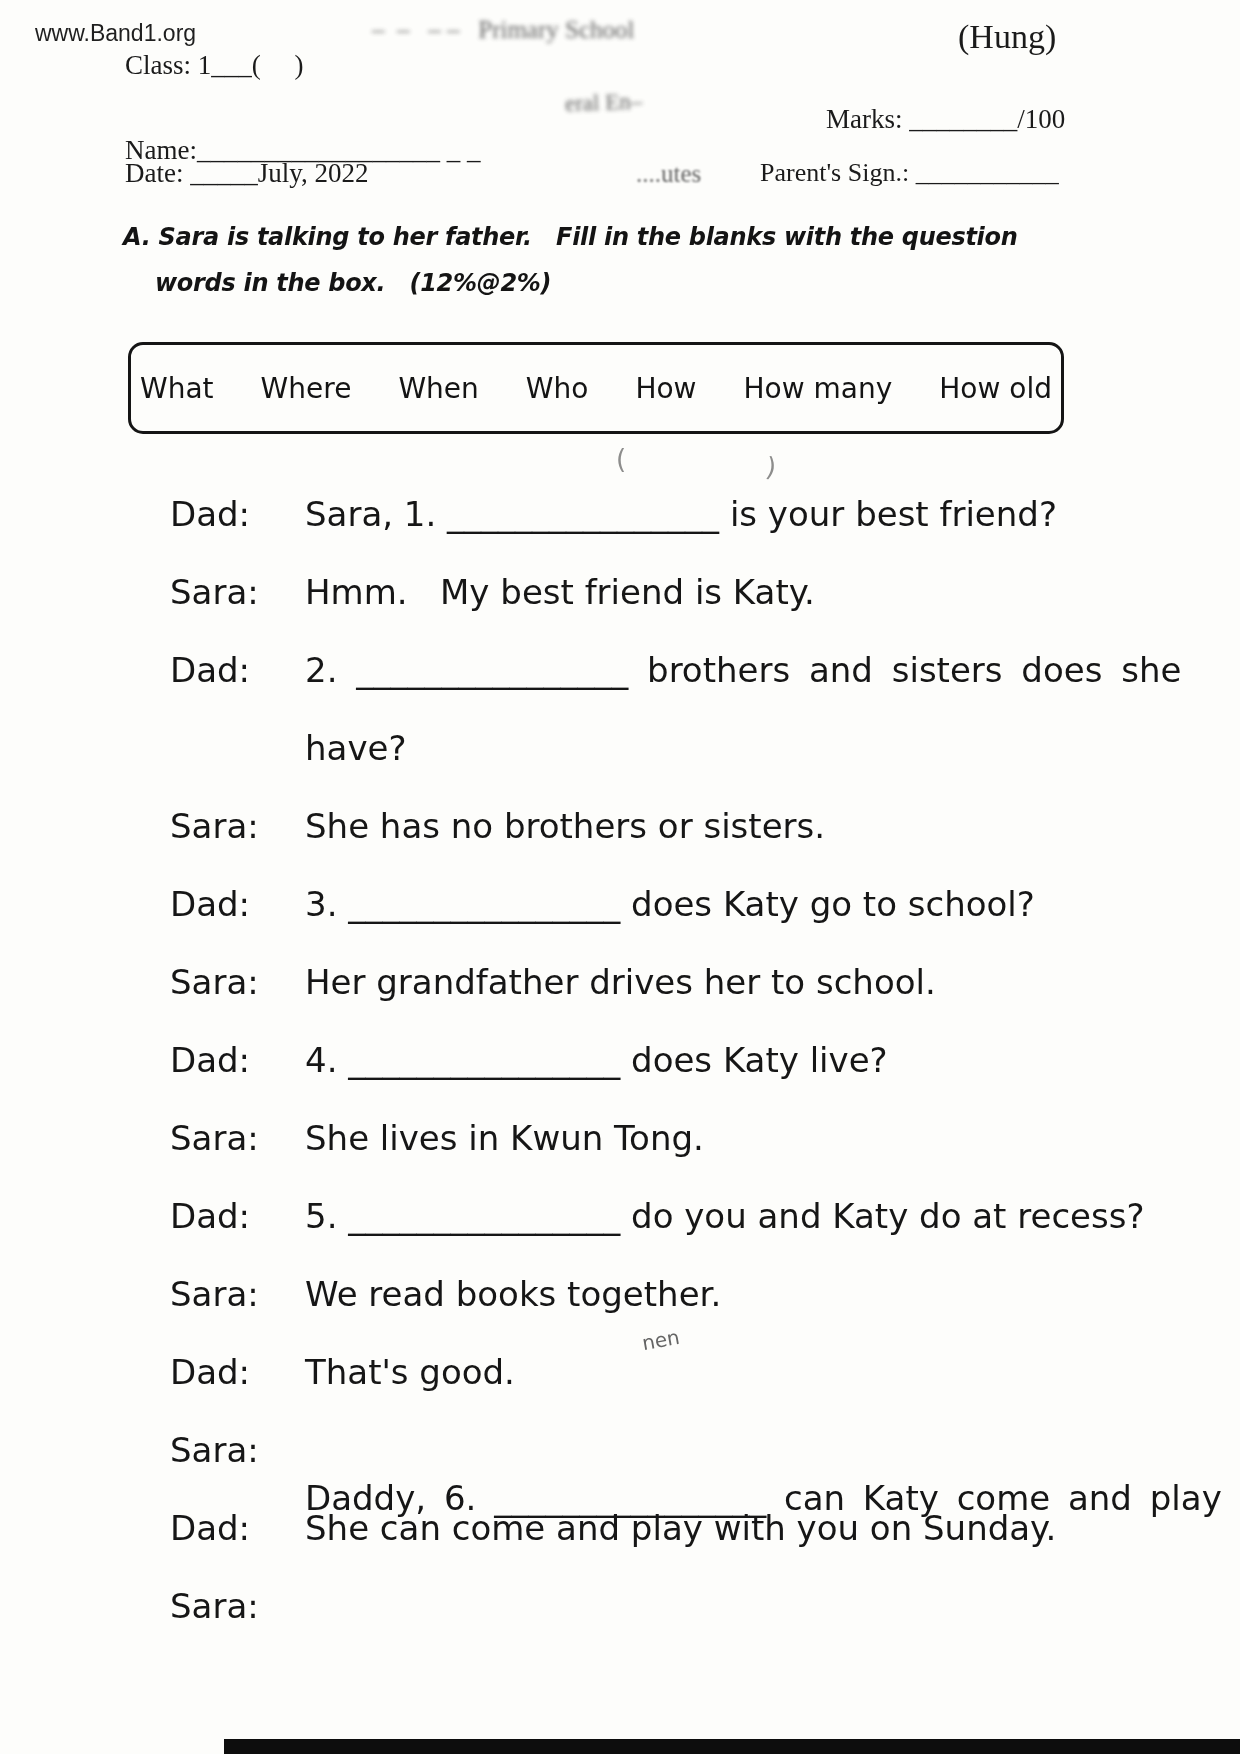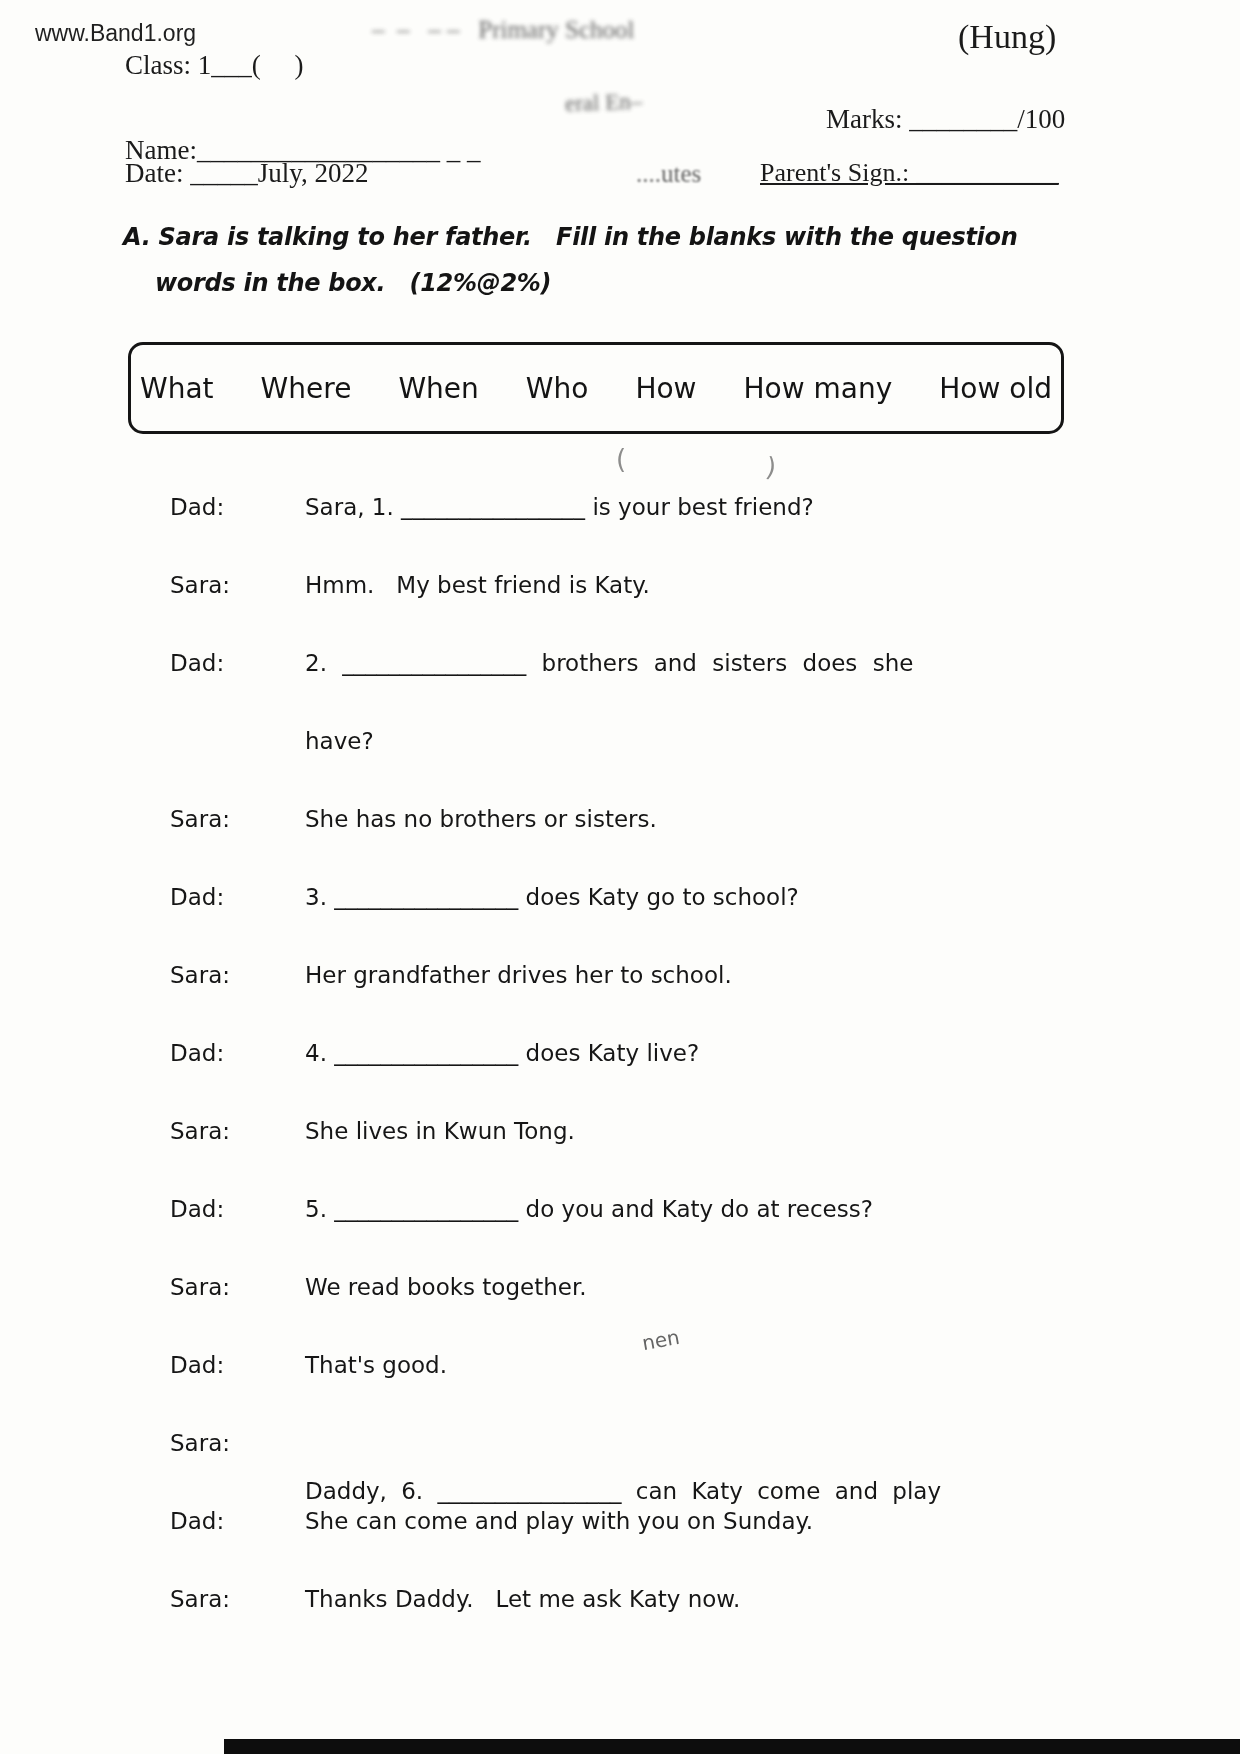--- a/index.html
+++ b/index.html
@@ -24,21 +24,21 @@
 
   .faint { color:#3a3a3a; opacity:.8; filter:blur(2px); }
   .faint-school  { position:absolute; left:372px; top:16px;  font-size:25px; }
   .faint-subject { position:absolute; left:565px; top:90px;  font-size:23px; transform:rotate(-2deg); }
   .faint-minutes { position:absolute; left:636px; top:160px; font-size:25px; filter:blur(1px); }
 
   .class-field  { position:absolute; left:125px; top:50px;  font-size:27px; }
   .name-field   { position:absolute; left:125px; top:104px; font-size:27px;margin-top:31px; }
   .marks-field  { position:absolute; left:826px; top:104px; font-size:27px; }
   .date-field   { position:absolute; left:125px; top:158px; font-size:27px; }
-  .parent-field { position:absolute; left:760px; top:158px; font-size:26px;text-decoration:underline; }
+  .parent-field { position:absolute; left:760px; top:158px; font-size:26px; }
 
   .heading {
     position:absolute; left:123px; top:214px;
     font-size:24px; font-weight:700; letter-spacing:-0.3px;
     line-height:46px; color:#141414;font-style:italic;
   }
   .heading .l2 { padding-left:32px; }
 
   .word-box {
     position:absolute; left:128px; top:342px;
@@ -49,21 +49,21 @@
     font-size:28px; color:#141414;
   }
   .word-box .w { white-space:pre; }
 
   .paren { position:absolute; font-size:26px; color:#444; opacity:.6; }
   .paren-open  { left:616px; top:444px; }
   .paren-close { left:766px; top:452px; transform:rotate(8deg); }
 
   .dialogue {
     position:absolute; left:170px; top:494px; width:910px;
-    font-size:23px; color:#161616;
+    font-size:34px; color:#161616;
   }
   .row { display:flex; align-items:flex-start; height:78px; }
   .speaker { width:135px; flex-shrink:0; white-space:pre; }
   .line { white-space:pre; }
   .dialogue .row:nth-child(3)  .line { word-spacing:8px; }
   .dialogue .row:nth-child(13) .line { word-spacing:7px;margin-top:48px; }
 
   .stray-nen {
     position:absolute; left:642px; top:1328px;
     font-size:20px; color:#333; opacity:.75; transform:rotate(-10deg);
@@ -161,21 +161,20 @@
     <div class="row">
       <span class="speaker">Sara:</span>
       <span class="line">Daddy, 6. ________________ can Katy come and play</span>
     </div>
     <div class="row">
       <span class="speaker">Dad:</span>
       <span class="line">She can come and play with you on Sunday.</span>
     </div>
     <div class="row">
       <span class="speaker">Sara:</span>
-      <span class="line">Thanks Daddy.   Let me ask Katy now.</span>
     </div>
   </div>
 
   <div class="stray-nen">nen</div>
 
   <div class="scan-bar"></div>
 
 </div>
 
 </body></html>

